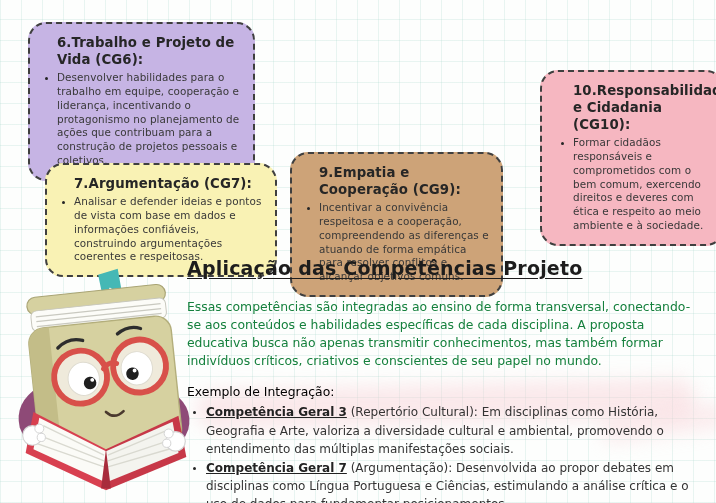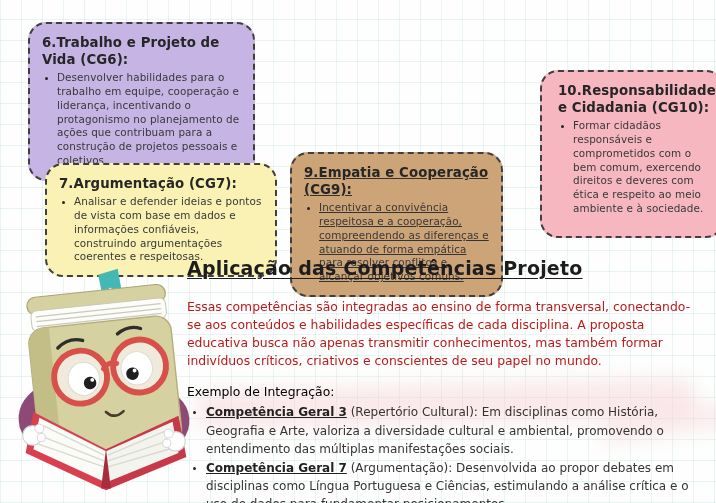--- a/index.html
+++ b/index.html
@@ -21,42 +21,42 @@
   }
   .blob-1{left:196px;top:384px;width:500px;height:40px;transform:rotate(-1.5deg);}
   .blob-2{left:600px;top:410px;width:130px;height:26px;transform:rotate(-8deg);opacity:0.35;}
 
   .card{
     position:absolute;z-index:2;box-sizing:border-box;
     border:2px dashed #3f3f3f;border-radius:18px;
     padding:10px 12px 11px 12px;
   }
   .card-title{
-    margin:0 0 3px 0;font-size:13.3px;font-weight:bold;color:#262626;
+    margin:0 0 3px 15px;font-size:13.3px;font-weight:bold;color:#262626;
     line-height:1.28;letter-spacing:0.1px;
   }
   .card-list{margin:2px 0 0 0;padding:0 0 0 15px;}
   .card-list li{
     font-size:10.4px;line-height:1.33;color:#383838;letter-spacing:0.1px;
   }
   .card-list li::marker{color:#262626;font-size:9px;}
 
   .card-cg6{left:28px;top:22px;width:227px;min-height:114px;}
   .card-cg8{left:277px;top:28px;width:224px;min-height:106px;}
   .card-cg10{left:540px;top:70px;width:184px;min-height:168px;padding-left:16px;}
   .card-cg7{left:45px;top:163px;width:232px;min-height:92px;}
-  .card-cg9{left:290px;top:152px;width:213px;min-height:104px;text-decoration:underline;}
+  .card-cg9{left:290px;top:152px;width:213px;min-height:104px;}
 
   .content{position:absolute;left:187px;top:257px;width:517px;z-index:2;}
   .section-title{
     margin:0 0 19px 0;font-size:19px;font-weight:bold;color:#1d1d1d;
     text-decoration:underline;text-underline-offset:3px;letter-spacing:0.2px;
   }
   .intro-paragraph{
-    margin:0 0 15px 0;font-size:12.4px;line-height:1.44;color:#b91c1c;
+    margin:0 0 15px 0;font-size:12.4px;line-height:1.44;color:#15803d;
   }
   .example-label{margin:0 0 4px 0;font-size:12.4px;color:#000000;}
   .examples-list{margin:0;padding:0 0 0 19px;}
   .examples-list li{
     font-size:12px;line-height:1.51;color:#343434;margin-bottom:1px;
   }
   .examples-list li::marker{color:#262626;font-size:10px;}
   .example-term{font-weight:bold;text-decoration:underline;color:#222;}
 
   .mascot{position:absolute;left:6px;top:266px;width:196px;height:237px;z-index:2;}

